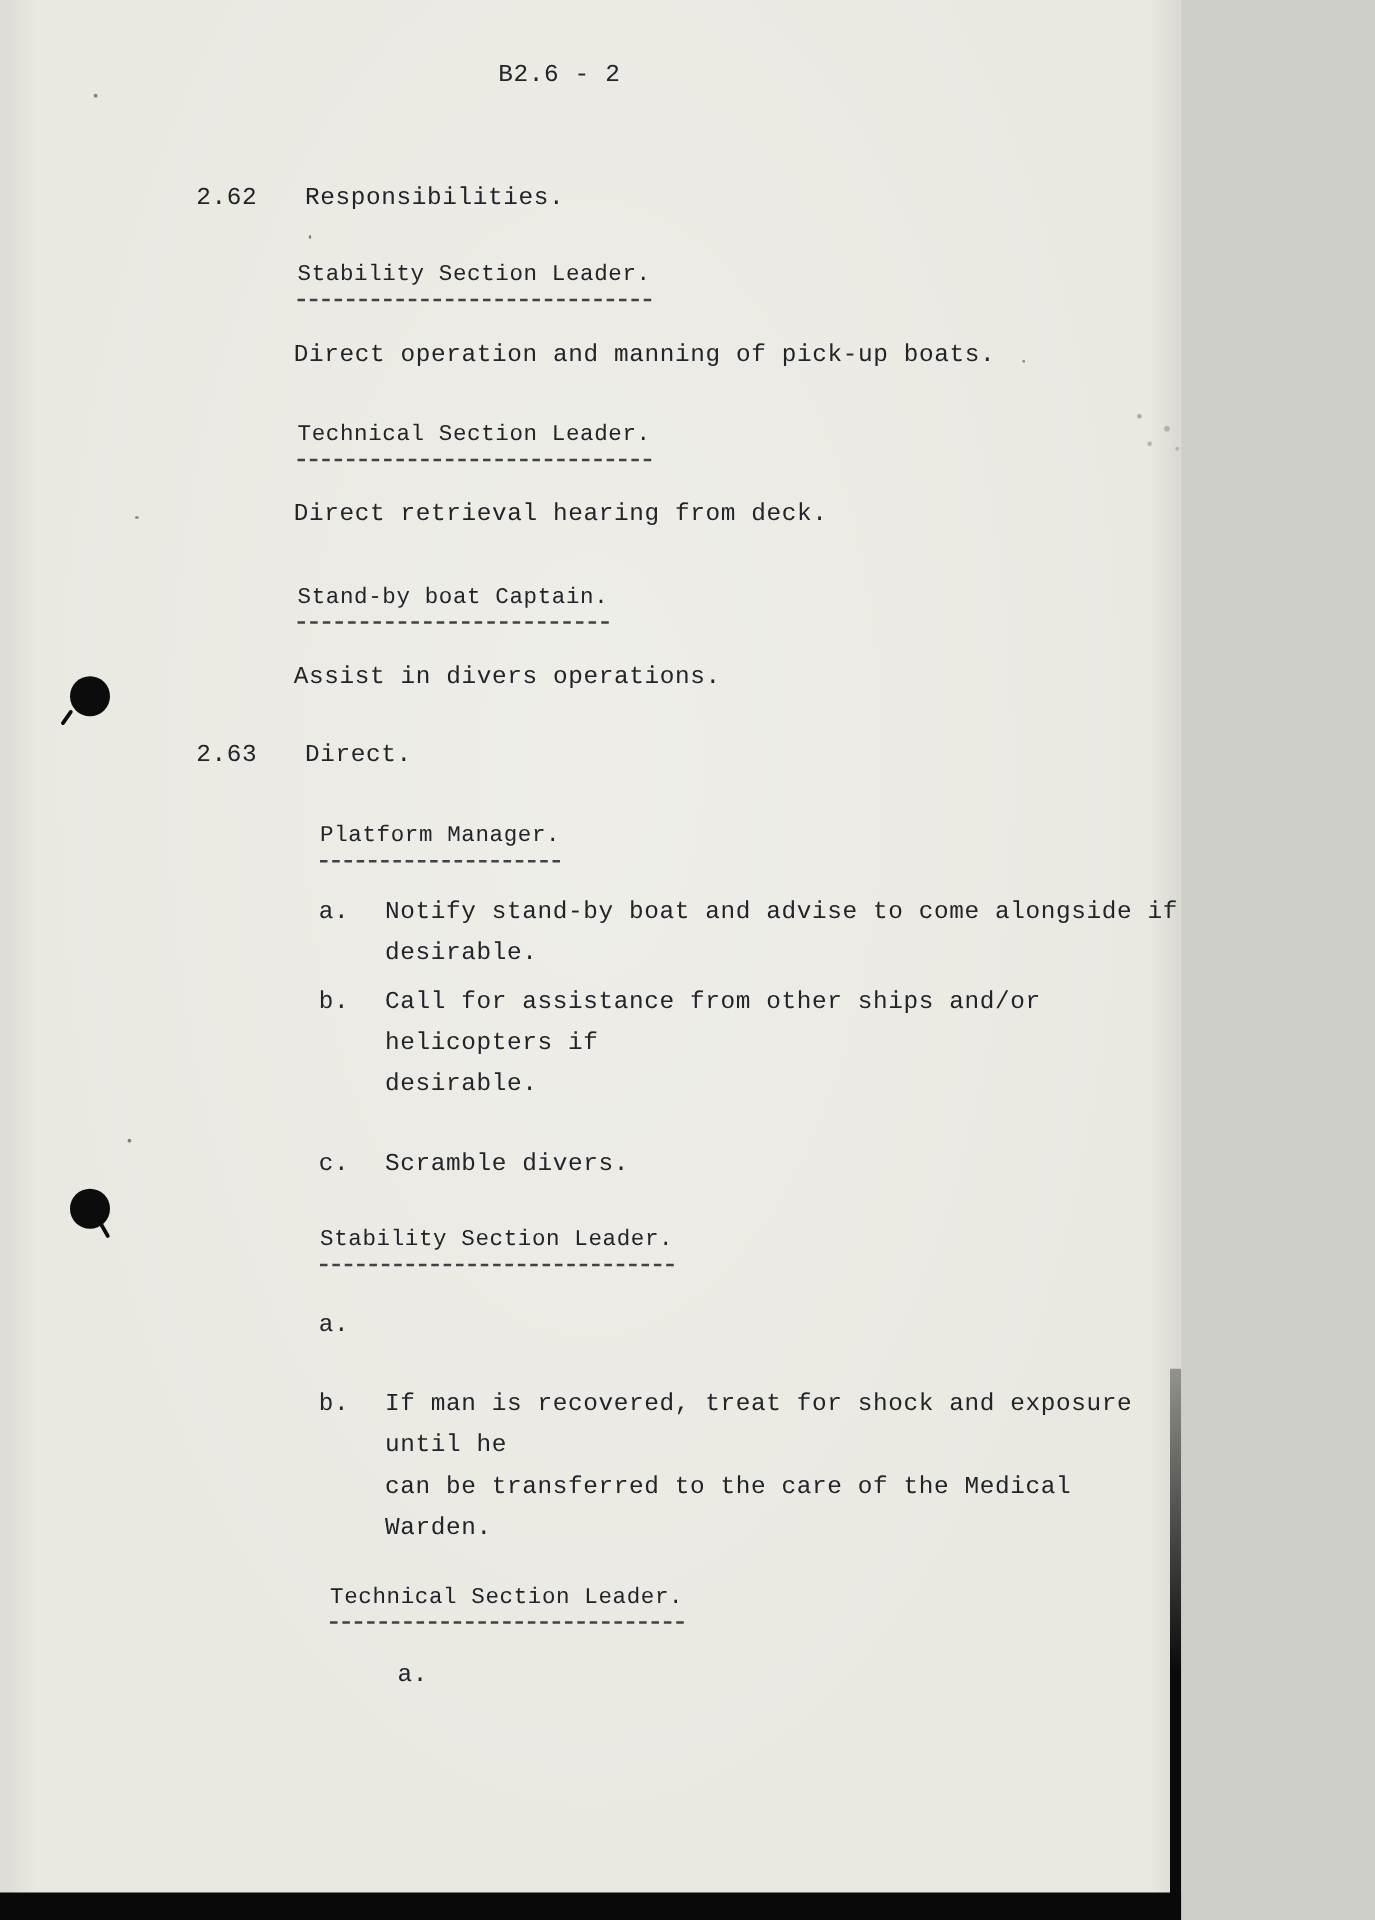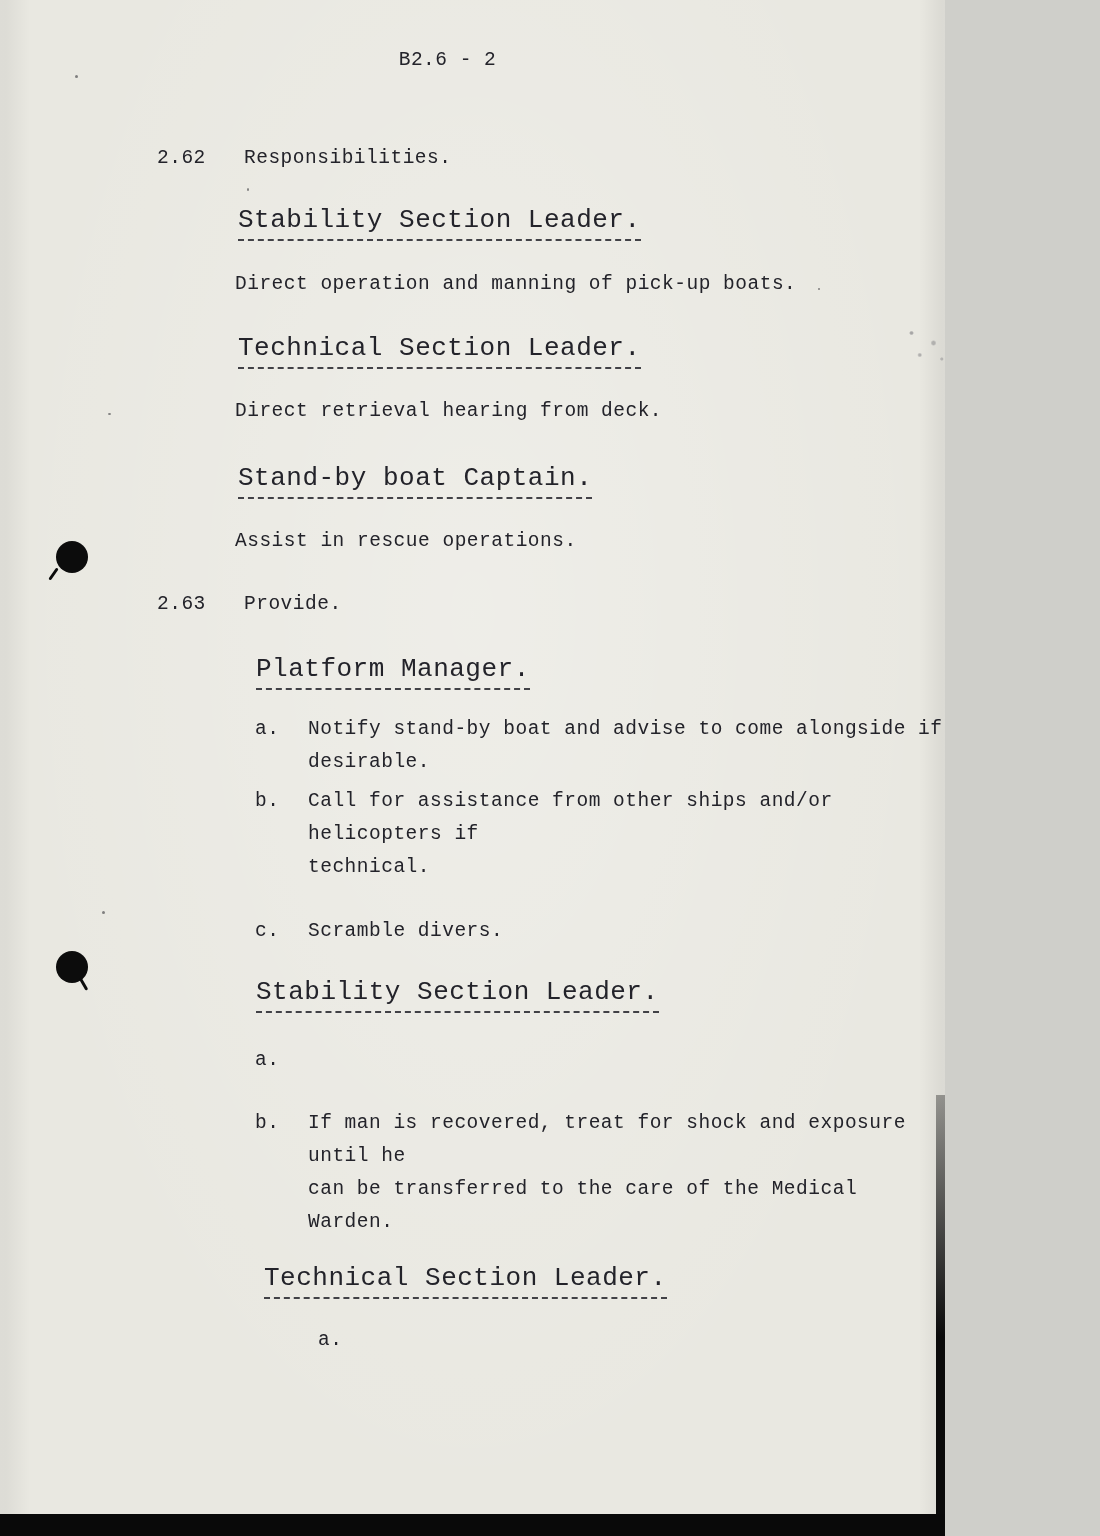--- a/index.html
+++ b/index.html
@@ -31,21 +31,21 @@
     text-align: center;
     transform: translateX(-25px);
   }
   .section-head { margin-left: 157px; }
   .sec-num { display: inline-block; }
   .sec-title { display: inline-block; margin-left: 26px; text-align: center; }
   .para {
     margin-left: 235px;
     white-space: pre-line;
   }
-  .role-head { margin-left: 238px; font-weight: normal; font-size: 26px; }
+  .role-head { margin-left: 238px; font-weight: normal; font-size: 18px; }
   .role-head.deep { margin-left: 256px; }
   .u {
     display: inline-block;
     border-bottom: 2px dashed rgba(35,35,42,0.85);
     padding-bottom: 2px;
   }
   .li {
     display: flex;
     margin-left: 255px;
   }
@@ -134,40 +134,40 @@
     <p class="para" style="margin-top:27px">Direct operation and manning of pick-up boats.</p>
 
     <h3 class="role-head" style="margin-top:31px">
       <span class="u">Technical Section Leader.</span>
     </h3>
     <p class="para" style="margin-top:26px">Direct retrieval hearing from deck.</p>
 
     <h3 class="role-head" style="margin-top:34px">
       <span class="u">Stand-by boat Captain.</span>
     </h3>
-    <p class="para" style="margin-top:26px">Assist in rescue operations.</p>
+    <p class="para" style="margin-top:26px">Assist in divers operations.</p>
 
     <div class="section-head" style="margin-top:30px">
       <span class="sec-num">2.63</span>
-      <span class="sec-title">Provide.</span>
+      <span class="sec-title">Direct.</span>
     </div>
 
     <h3 class="role-head deep" style="margin-top:32px">
       <span class="u">Platform Manager.</span>
     </h3>
 
     <div class="li" style="margin-top:23px">
       <span class="lbl">a.</span>
       <span class="txt">Notify stand-by boat and advise to come alongside if
 desirable.</span>
     </div>
     <div class="li" style="margin-top:6px">
       <span class="lbl">b.</span>
       <span class="txt">Call for assistance from other ships and/or helicopters if
-technical.</span>
+desirable.</span>
     </div>
     <div class="li" style="margin-top:31px">
       <span class="lbl">c.</span>
       <span class="txt">Scramble divers.</span>
     </div>
 
     <h3 class="role-head deep" style="margin-top:28px">
       <span class="u">Stability Section Leader.</span>
     </h3>
 

